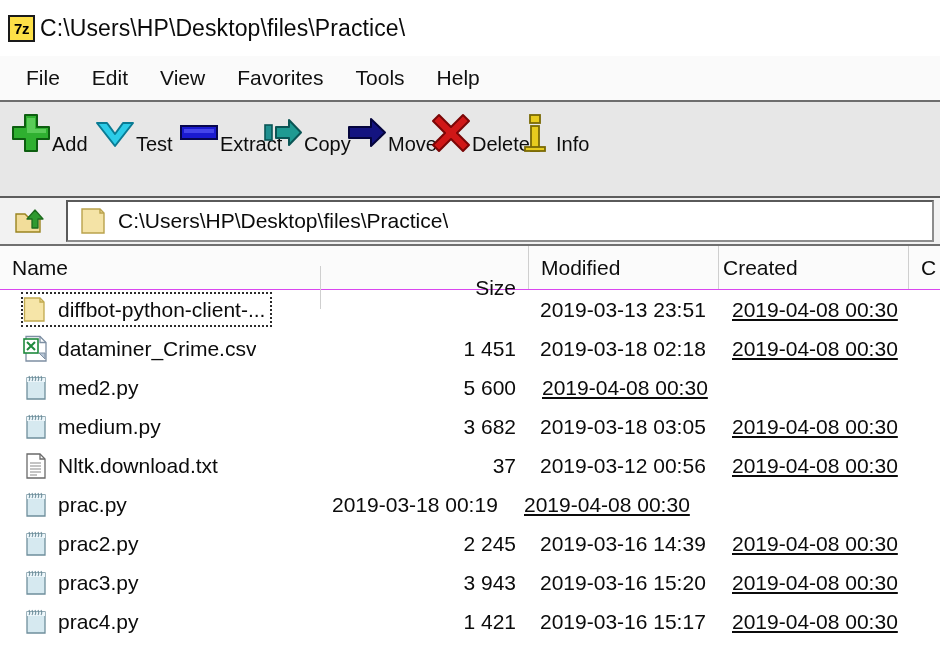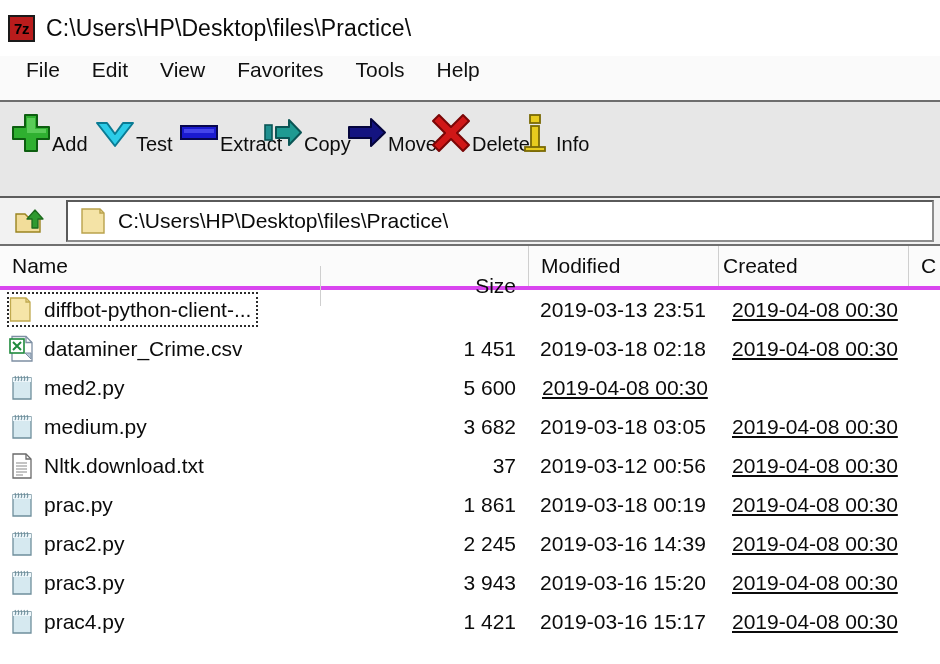--- a/index.html
+++ b/index.html
@@ -22,25 +22,25 @@
     background: #ffffff;
     display: flex;
     align-items: center;
     padding-left: 8px;
     box-sizing: border-box;
   }
   .app-icon {
     width: 27px;
     height: 27px;
     border: 2px solid #1a1a1a;
-    background: #b91c1c;
+    background: #fde047;
     display: flex;
     align-items: center;
     justify-content: center;
-    margin-right: 11px;
+    margin-right: 5px;
     flex: none;
     box-sizing: border-box;
   }
   .app-icon span {
     font-family: "Liberation Sans", sans-serif;
     font-size: 15px;
     font-weight: bold;
     color: #000;
     letter-spacing: -0.5px;
     line-height: 1;
@@ -50,20 +50,21 @@
     color: #0b0b0b;
     letter-spacing: 0.1px;
     white-space: nowrap;
   }
 
   
   .menubar {
     height: 46px;
     background: #fafafa;
     display: flex;
+    align-items: center;
     padding-left: 10px;
     border-bottom: 2px solid #6e6e6e;
     box-sizing: border-box;
   }
   .menu-item {
     font-size: 21px;
     color: #101010;
     padding: 2px 16px;
     white-space: nowrap;
     cursor: default;
@@ -146,21 +147,21 @@
     white-space: nowrap;
     overflow: hidden;
   }
 
   
   .colheader {
     height: 44px;
     background: #fbfbfb;
     display: flex;
     align-items: center;
-    border-bottom: 4px solid #d946ef;
+    border-bottom: 1px solid #d946ef;
     box-sizing: border-box;
     position: relative;
   }
   .col {
     font-size: 21px;
     color: #0d0d0d;
     box-sizing: border-box;
     height: 100%;
     display: flex;
     align-items: center;
@@ -192,21 +193,21 @@
     color: #0b0b0b;
     box-sizing: border-box;
     height: 39px;
     display: flex;
     align-items: center;
     white-space: nowrap;
     overflow: hidden;
   }
   .cell-name {
     width: 320px;
-    padding-left: 8px;
+    padding-left: 22px;
   }
   .name-inner {
     display: flex;
     align-items: center;
     height: 33px;
     box-sizing: border-box;
     padding-right: 6px;
     max-width: 310px;
   }
   .name-inner.focused {
@@ -432,21 +433,20 @@
           <div class="file-icon">
             <svg width="26" height="28" viewBox="0 0 26 28">
               <path d="M4 4 L22 4 L22 25 L4 25 Z" fill="#d6e9f0" stroke="#6f8f9c" stroke-width="1.3"></path>
               <path d="M4 4 L22 4 L22 8 L4 8 Z" fill="#eef7fb" stroke="none"></path>
               <path d="M6 2 Q7.5 5 6 7 M9 2 Q10.5 5 9 7 M12 2 Q13.5 5 12 7 M15 2 Q16.5 5 15 7 M18 2 Q19.5 5 18 7" stroke="#6f8f9c" stroke-width="1.1" fill="none"></path>
             </svg>
           </div>
           <span class="name-label">prac.py</span>
         </div>
       </div>
-      <div class="cell cell-size">1 861</div>
       <div class="cell cell-modified">2019-03-18 00:19</div>
       <div class="cell cell-created">2019-04-08 00:30</div>
     </div>
     <div class="row">
       <div class="cell cell-name">
         <div class="name-inner">
           <div class="file-icon">
             <svg width="26" height="28" viewBox="0 0 26 28">
               <path d="M4 4 L22 4 L22 25 L4 25 Z" fill="#d6e9f0" stroke="#6f8f9c" stroke-width="1.3"></path>
               <path d="M4 4 L22 4 L22 8 L4 8 Z" fill="#eef7fb" stroke="none"></path>

